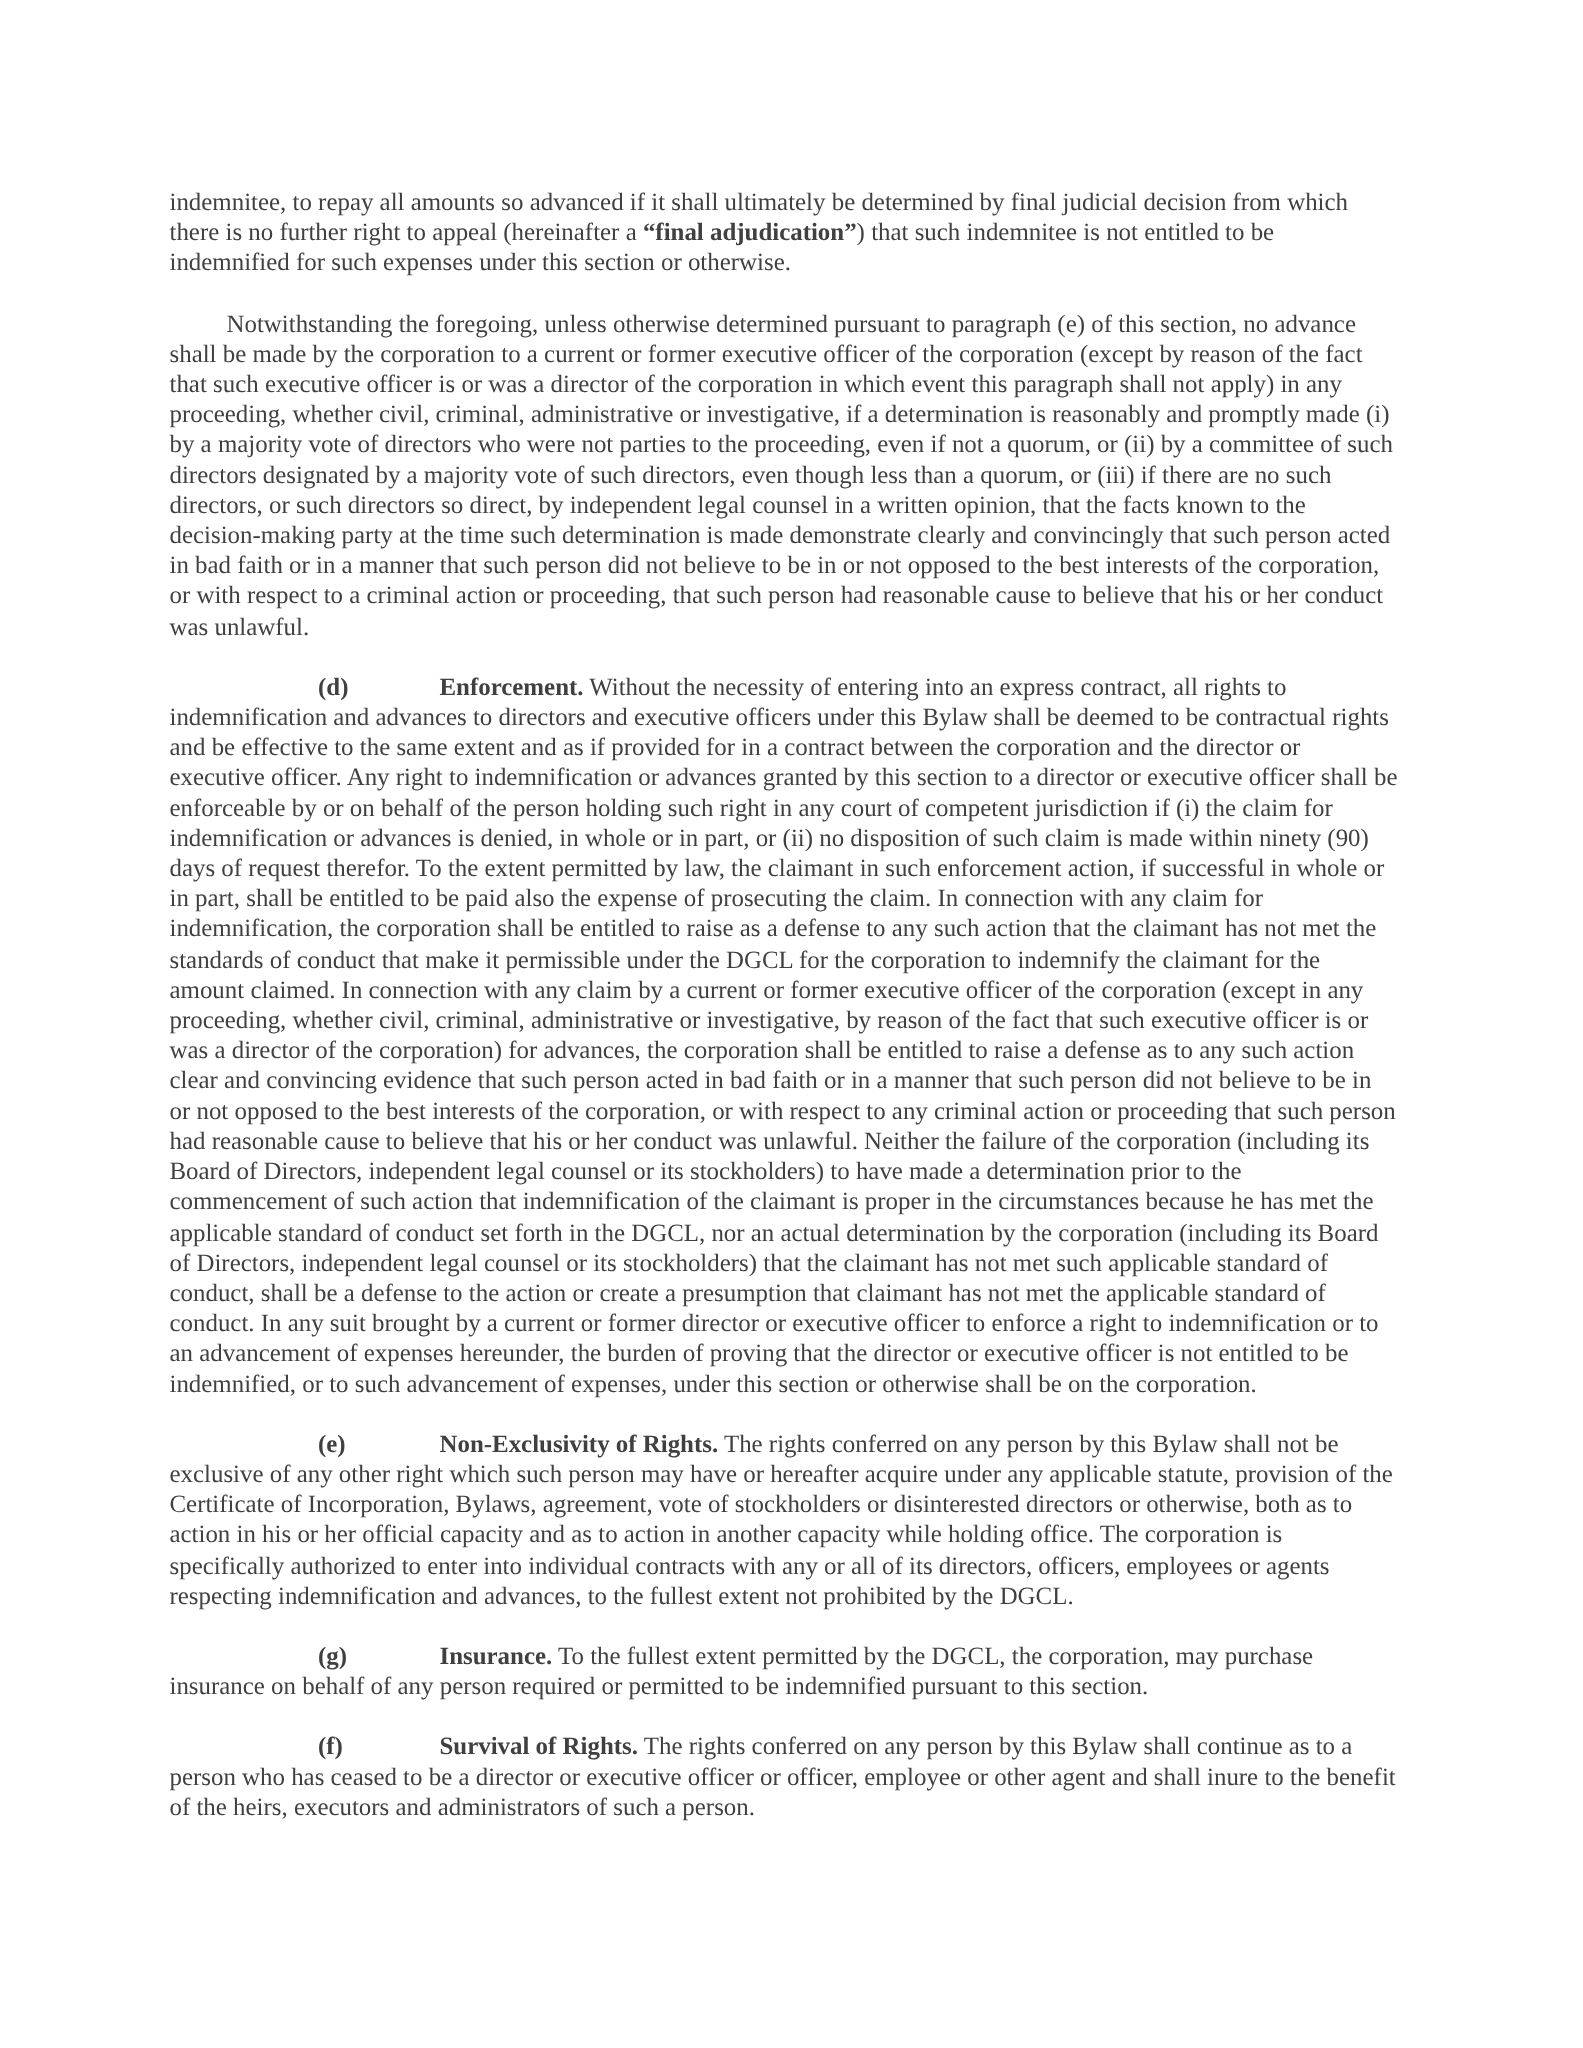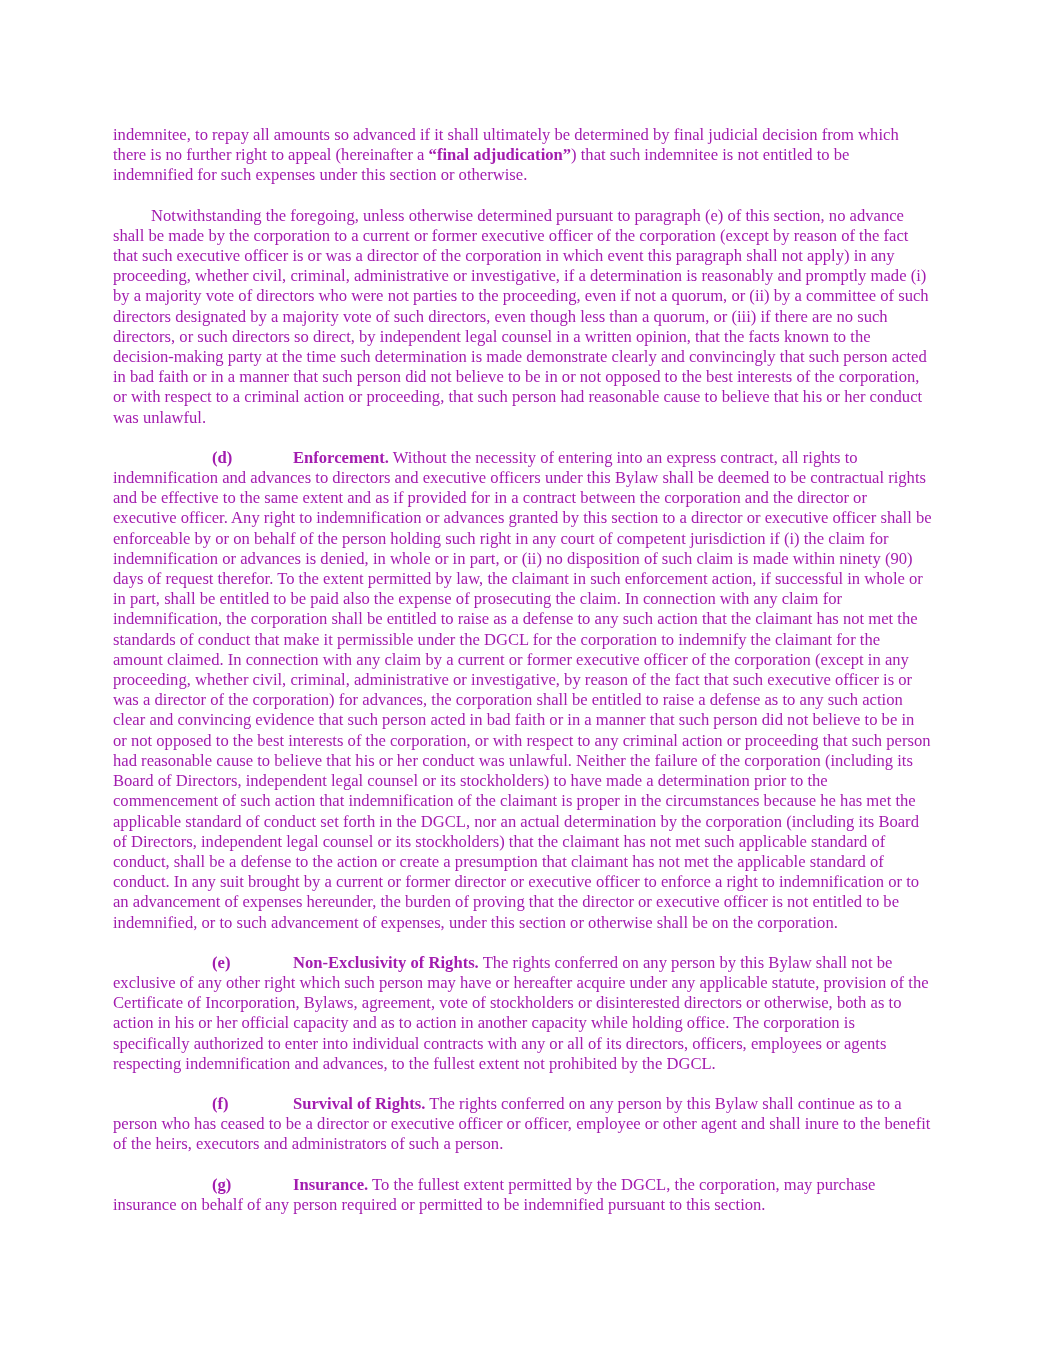--- a/index.html
+++ b/index.html
@@ -8,21 +8,21 @@
     background: #ffffff;
   }
   .page {
     position: relative;
     width: 1055px;
     height: 1365px;
     margin: 0 auto;
     box-sizing: border-box;
     padding: 125px 123px 0 113px;
     background: #ffffff;
-    color: #a21caf;
+    color: #404040;
     font-family: "Liberation Serif", "DejaVu Serif", serif;
     font-size: 16.6px;
     line-height: 20.2px;
     overflow: hidden;
     text-align: left;
   }
   .page p {
     margin: 0 0 20px 0;
     padding: 0;
   }
@@ -51,16 +51,16 @@
 </style>
 </head>
 <body>
 
 <div class="page">
   <main>
     <p><span>indemnitee, to repay all amounts so advanced if it shall ultimately be determined by final judicial decision from which there is no further right to appeal (hereinafter a </span><span class="bold">“final adjudication”</span><span>) that such indemnitee is not entitled to be indemnified for such expenses under this section or otherwise.</span></p>
     <p class="indent-first"><span>Notwithstanding the foregoing, unless otherwise determined pursuant to paragraph (e) of this section, no advance shall be made by the corporation to a current or former executive officer of the corporation (except by reason of the fact that such executive officer is or was a director of the corporation in which event this paragraph shall not apply) in any proceeding, whether civil, criminal, administrative or investigative, if a determination is reasonably and promptly made (i) by a majority vote of directors who were not parties to the proceeding, even if not a quorum, or (ii) by a committee of such directors designated by a majority vote of such directors, even though less than a quorum, or (iii) if there are no such directors, or such directors so direct, by independent legal counsel in a written opinion, that the facts known to the decision-making party at the time such determination is made demonstrate clearly and convincingly that such person acted in bad faith or in a manner that such person did not believe to be in or not opposed to the best interests of the corporation, or with respect to a criminal action or proceeding, that such person had reasonable cause to believe that his or her conduct was unlawful.</span></p>
     <p class="indent-item"><span class="item-label">(d)</span><span class="bold">Enforcement.</span><span> Without the necessity of entering into an express contract, all rights to indemnification and advances to directors and executive officers under this Bylaw shall be deemed to be contractual rights and be effective to the same extent and as if provided for in a contract between the corporation and the director or executive officer. Any right to indemnification or advances granted by this section to a director or executive officer shall be enforceable by or on behalf of the person holding such right in any court of competent jurisdiction if (i) the claim for indemnification or advances is denied, in whole or in part, or (ii) no disposition of such claim is made within ninety (90) days of request therefor. To the extent permitted by law, the claimant in such enforcement action, if successful in whole or in part, shall be entitled to be paid also the expense of prosecuting the claim. In connection with any claim for indemnification, the corporation shall be entitled to raise as a defense to any such action that the claimant has not met the standards of conduct that make it permissible under the DGCL for the corporation to indemnify the claimant for the amount claimed. In connection with any claim by a current or former executive officer of the corporation (except in any proceeding, whether civil, criminal, administrative or investigative, by reason of the fact that such executive officer is or was a director of the corporation) for advances, the corporation shall be entitled to raise a defense as to any such action clear and convincing evidence that such person acted in bad faith or in a manner that such person did not believe to be in or not opposed to the best interests of the corporation, or with respect to any criminal action or proceeding that such person had reasonable cause to believe that his or her conduct was unlawful. Neither the failure of the corporation (including its Board of Directors, independent legal counsel or its stockholders) to have made a determination prior to the commencement of such action that indemnification of the claimant is proper in the circumstances because he has met the applicable standard of conduct set forth in the DGCL, nor an actual determination by the corporation (including its Board of Directors, independent legal counsel or its stockholders) that the claimant has not met such applicable standard of conduct, shall be a defense to the action or create a presumption that claimant has not met the applicable standard of conduct. In any suit brought by a current or former director or executive officer to enforce a right to indemnification or to an advancement of expenses hereunder, the burden of proving that the director or executive officer is not entitled to be indemnified, or to such advancement of expenses, under this section or otherwise shall be on the corporation.</span></p>
     <p class="indent-item"><span class="item-label">(e)</span><span class="bold">Non-Exclusivity of Rights.</span><span> The rights conferred on any person by this Bylaw shall not be exclusive of any other right which such person may have or hereafter acquire under any applicable statute, provision of the Certificate of Incorporation, Bylaws, agreement, vote of stockholders or disinterested directors or otherwise, both as to action in his or her official capacity and as to action in another capacity while holding office. The corporation is specifically authorized to enter into individual contracts with any or all of its directors, officers, employees or agents respecting indemnification and advances, to the fullest extent not prohibited by the DGCL.</span></p>
+    <p class="indent-item"><span class="item-label">(g)</span><span class="bold">Insurance.</span><span> To the fullest extent permitted by the DGCL, the corporation, may purchase insurance on behalf of any person required or permitted to be indemnified pursuant to this section.</span></p>
     <p class="indent-item"><span class="item-label">(f)</span><span class="bold">Survival of Rights.</span><span> The rights conferred on any person by this Bylaw shall continue as to a person who has ceased to be a director or executive officer or officer, employee or other agent and shall inure to the benefit of the heirs, executors and administrators of such a person.</span></p>
-    <p class="indent-item"><span class="item-label">(g)</span><span class="bold">Insurance.</span><span> To the fullest extent permitted by the DGCL, the corporation, may purchase insurance on behalf of any person required or permitted to be indemnified pursuant to this section.</span></p>
   </main>
 </div>
 
 </body></html>

